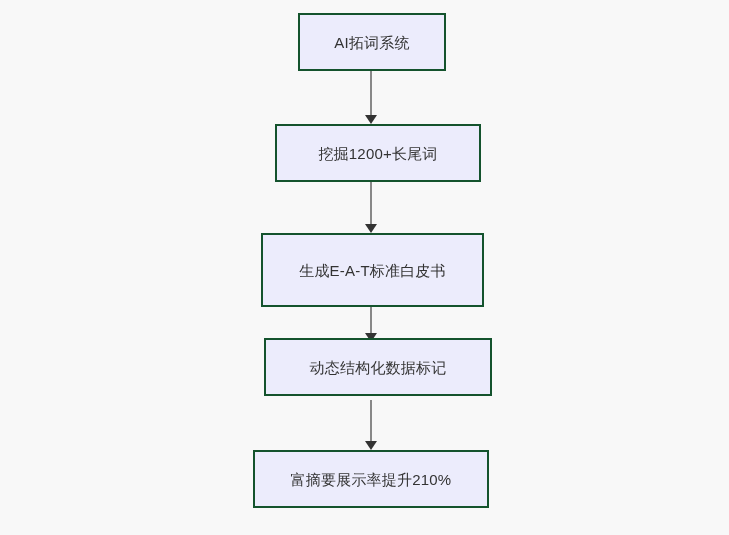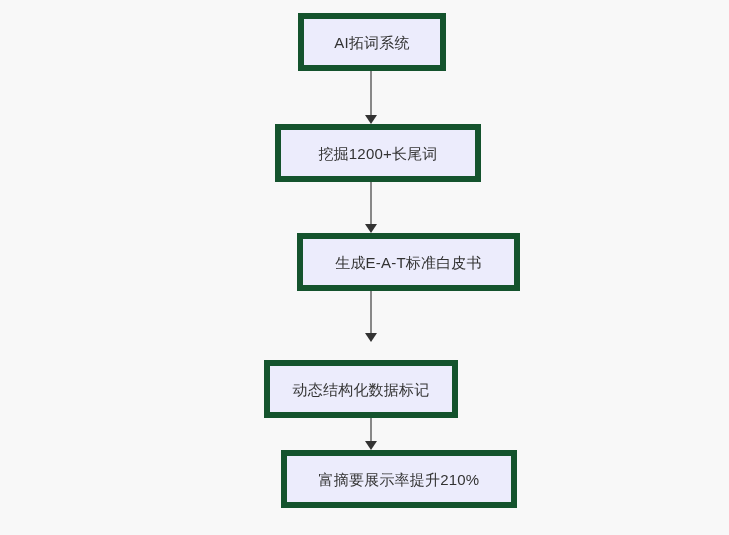--- a/index.html
+++ b/index.html
@@ -17,21 +17,21 @@
   #flowchart {
     position: relative;
     width: 729px;
     height: 535px;
   }
 
   .node {
     position: absolute;
     box-sizing: border-box;
     background: #ececfc;
-    border: 6px solid #14532d;
+    border: 2px solid #14532d;
     color: #333333;
     font-size: 15px;
     line-height: 1;
     display: flex;
     align-items: center;
     justify-content: center;
     white-space: nowrap;
     letter-spacing: 0.2px;
   }
 
@@ -84,25 +84,25 @@
   </svg>
 
   <div class="node" style="left:298px; top:13px; width:148px; height:58px;">
     <span class="node-label">AI拓词系统</span>
   </div>
 
   <div class="node" style="left:275px; top:124px; width:206px; height:58px;">
     <span class="node-label">挖掘1200+长尾词</span>
   </div>
 
-  <div class="node" style="left:261px; top:233px; width:223px; height:58px;margin-left:36px;">
+  <div class="node" style="left:261px; top:233px; width:223px; height:74px;">
     <span class="node-label">生成E-A-T标准白皮书</span>
   </div>
 
-  <div class="node" style="left:264px; top:360px; width:194px; height:58px;">
+  <div class="node" style="left:264px; top:338px; width:228px; height:58px;">
     <span class="node-label">动态结构化数据标记</span>
   </div>
 
-  <div class="node" style="left:253px; top:450px; width:236px; height:58px;margin-left:28px;">
+  <div class="node" style="left:253px; top:450px; width:236px; height:58px;">
     <span class="node-label">富摘要展示率提升210%</span>
   </div>
 
 </div>
 
 </body></html>

